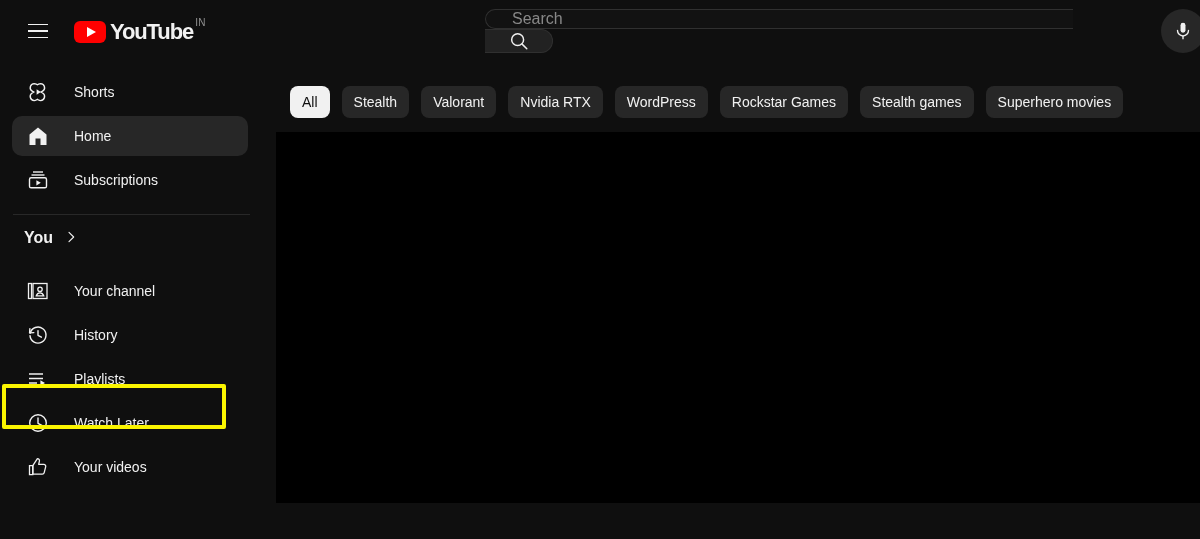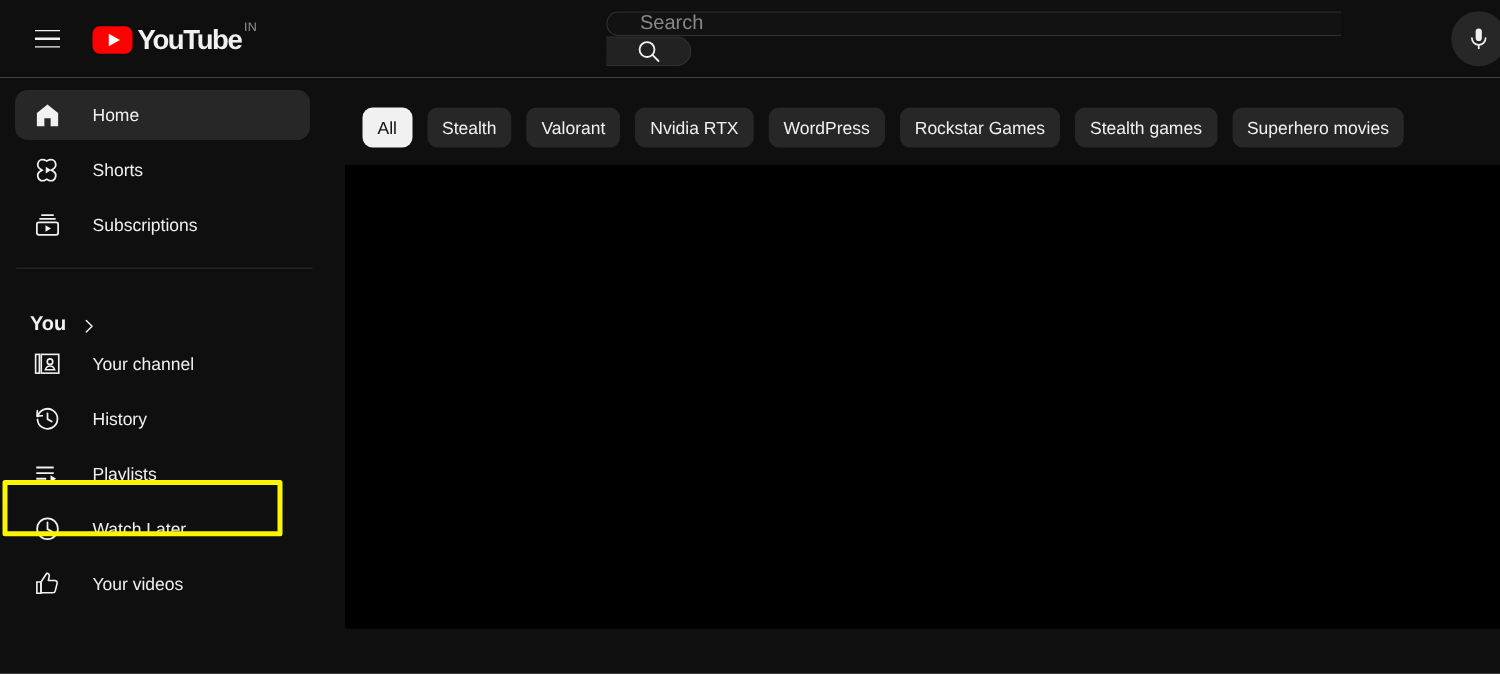--- a/index.html
+++ b/index.html
@@ -2,21 +2,21 @@
 <html><head>
 <meta charset="utf-8">
 <style>
   * { box-sizing: border-box; margin: 0; padding: 0; }
   html, body {
     width: 1200px; height: 539px;
     background: #0f0f0f;
     font-family: "Liberation Sans", sans-serif;
     overflow: hidden;
   }
-  .app { position: relative; width: 1200px; height: 539px; background: #e5e5e5; }
+  .app { position: relative; width: 1200px; height: 539px; background: #ec4899; }
 
   
   .topbar {
     position: absolute; top: 0; left: 0; width: 1200px; height: 62px;
     background: #0f0f0f;
     display: flex; align-items: center;
   }
   .hamburger {
     width: 40px; height: 40px; margin-left: 18px;
     display: flex; flex-direction: column; justify-content: center;
@@ -103,21 +103,21 @@
     align-items: center; justify-content: center; flex: 0 0 24px;
   }
   .nav-label {
     color: #f1f1f1; font-size: 14px; margin-left: 24px;
     white-space: nowrap; font-family: "Liberation Sans", sans-serif;
   }
   .divider {
     height: 1px; background: #282828; margin: 14px 10px 14px 13px;
   }
   .you-row {
-    display: flex; align-items: flex-end; height: 40px;
+    display: flex; align-items: flex-start; height: 40px;
     padding-left: 24px; cursor: pointer; margin-bottom: 2px;
   }
   .you-label {
     color: #f1f1f1; font-size: 16px; font-weight: bold;
   }
   .you-chev { margin-left: 10px; display: flex; align-items: center; }
 
   
   .hl-box {
     position: absolute;
@@ -187,37 +187,37 @@
       <svg width="22" height="22" viewBox="0 0 24 24">
         <rect x="9.3" y="3" width="5.4" height="11" rx="2.7" fill="#f1f1f1"></rect>
         <path d="M6 11.4a6 6 0 0 0 12 0" fill="none" stroke="#f1f1f1" stroke-width="1.5" stroke-linecap="round"></path>
         <line x1="12" y1="17.4" x2="12" y2="21" stroke="#f1f1f1" stroke-width="1.5"></line>
       </svg>
     </div>
   </div>
 
   <div class="sidebar">
 
-    <div class="nav-item active">
-      <span class="nav-ico">
-        <svg width="24" height="24" viewBox="0 0 24 24">
-          <path d="M12 3.5 3.5 10.4V21h6v-6.5h5V21h6V10.4z" fill="#f1f1f1"></path>
-        </svg>
-      </span>
-      <span class="nav-label">Home</span>
-    </div>
-
     <div class="nav-item">
       <span class="nav-ico">
         <svg width="24" height="24" viewBox="0 0 24 24">
           <path d="M14.6 3.6a4.1 4.1 0 0 1 2 7.6l-1.5.9 1.5.9a4.1 4.1 0 0 1-2 7.6 4.1 4.1 0 0 1-2.1-.6l-1.1-.6-1.1.6a4.1 4.1 0 0 1-2.1.6 4.1 4.1 0 0 1-2-7.6l1.5-.9-1.5-.9a4.1 4.1 0 0 1 2-7.6c.75 0 1.47.2 2.1.6l1.1.6 1.1-.6c.63-.4 1.35-.6 2.1-.6z" fill="none" stroke="#f1f1f1" stroke-width="1.4"></path>
           <path d="M10.6 9.3v5.4l4.3-2.7z" fill="#f1f1f1"></path>
         </svg>
       </span>
       <span class="nav-label">Shorts</span>
+    </div>
+
+    <div class="nav-item active">
+      <span class="nav-ico">
+        <svg width="24" height="24" viewBox="0 0 24 24">
+          <path d="M12 3.5 3.5 10.4V21h6v-6.5h5V21h6V10.4z" fill="#f1f1f1"></path>
+        </svg>
+      </span>
+      <span class="nav-label">Home</span>
     </div>
 
     <div class="nav-item">
       <span class="nav-ico">
         <svg width="24" height="24" viewBox="0 0 24 24">
           <line x1="7" y1="4" x2="17" y2="4" stroke="#f1f1f1" stroke-width="1.4"></line>
           <line x1="5.5" y1="7" x2="18.5" y2="7" stroke="#f1f1f1" stroke-width="1.4"></line>
           <rect x="3.5" y="9.8" width="17" height="10" rx="1.6" fill="none" stroke="#f1f1f1" stroke-width="1.4"></rect>
           <path d="M10.4 12.2v5.2l4.4-2.6z" fill="#f1f1f1"></path>
         </svg>

